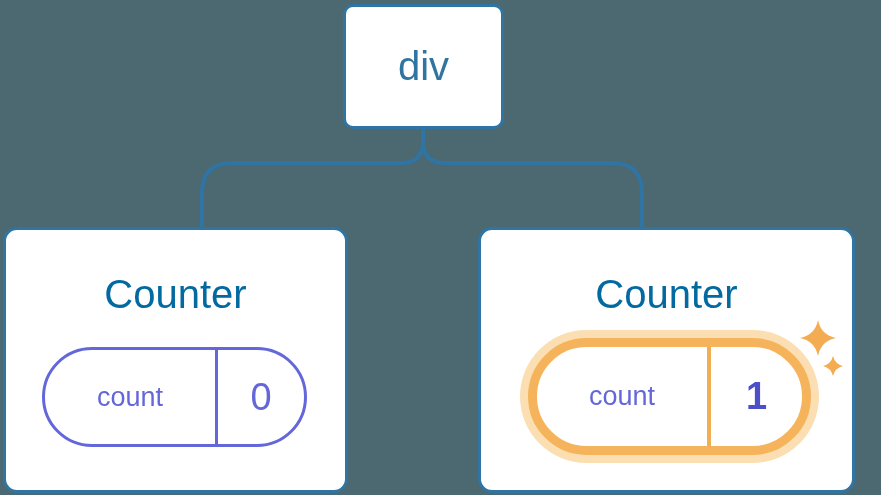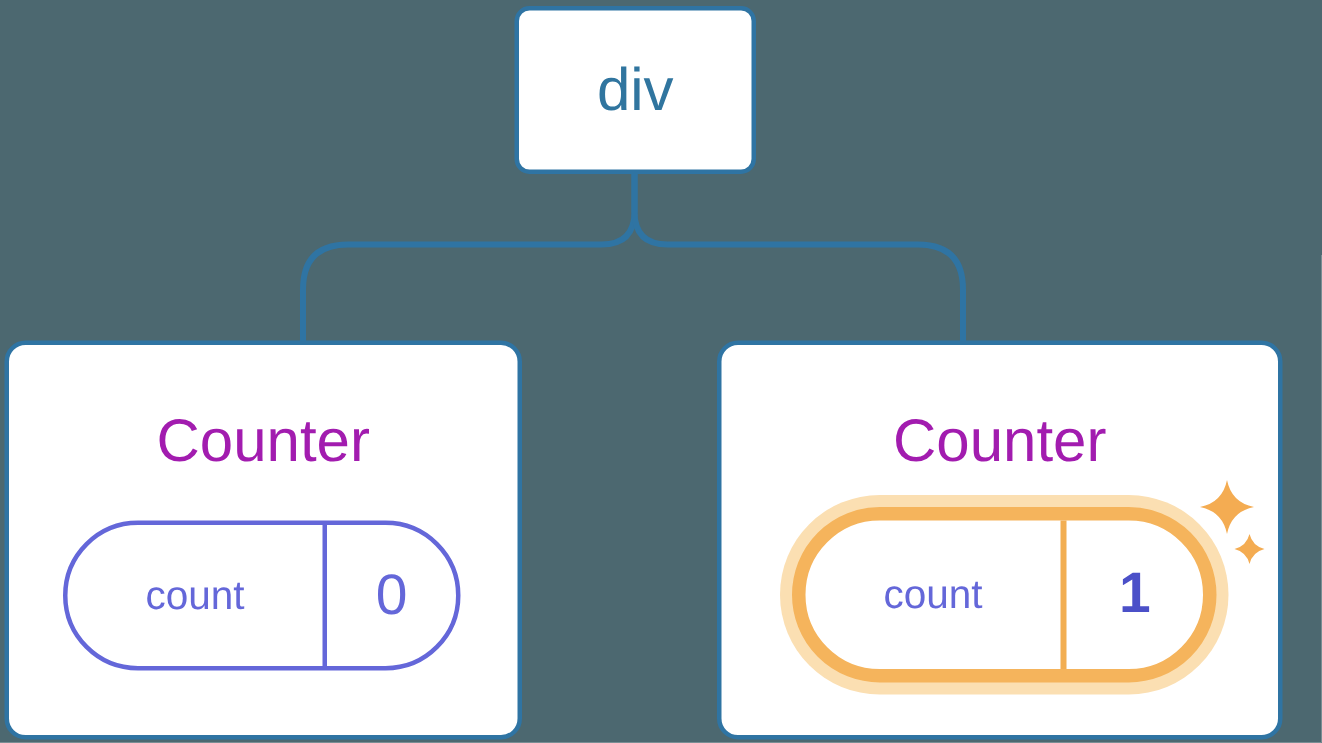--- a/index.html
+++ b/index.html
@@ -22,21 +22,21 @@
   }
   #connector-svg path {
     stroke: #2f74a3;
     stroke-width: 4;
     fill: none;
   }
   
   .root-node {
     position: absolute;
     left: 343px; top: 4px;
-    width: 161px; height: 112px;
+    width: 161px; height: 125px;
     box-sizing: border-box;
     background: #ffffff;
     border: 3px solid #2f74a3;
     border-radius: 10px;
     display: flex;
     align-items: center;
     justify-content: center;
     font-size: 40px;
     font-weight: 500;
     color: #30759f;
@@ -54,21 +54,21 @@
   .card.left { left: 3px; width: 345px; }
   .card.right { left: 478px; width: 377px; }
   .card-title {
     position: absolute;
     top: 44px;
     left: 0; right: 0;
     text-align: center;
     font-size: 40px;
     line-height: 40px;
     font-weight: 500;
-    color: #a21caf;
+    color: #0369a1;
   }
   
   .pill {
     position: absolute;
     box-sizing: border-box;
     background: #ffffff;
     display: flex;
     align-items: stretch;
   }
   .pill.plain {

